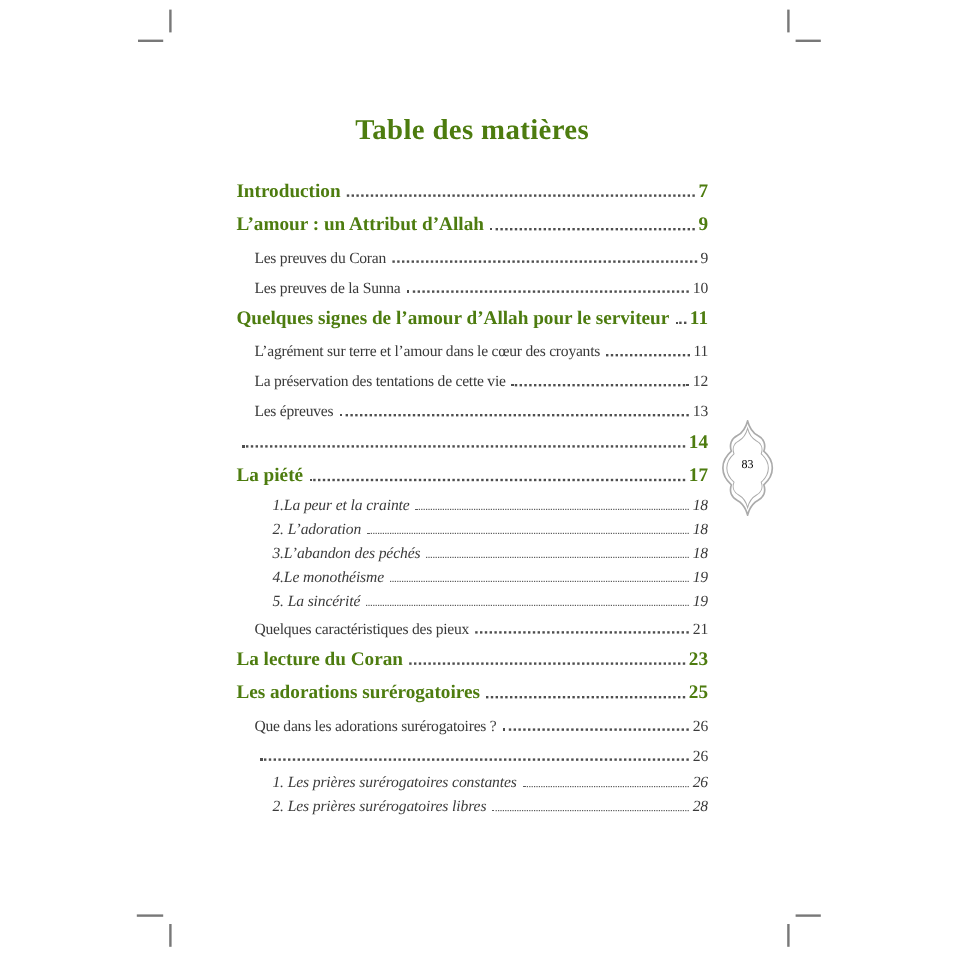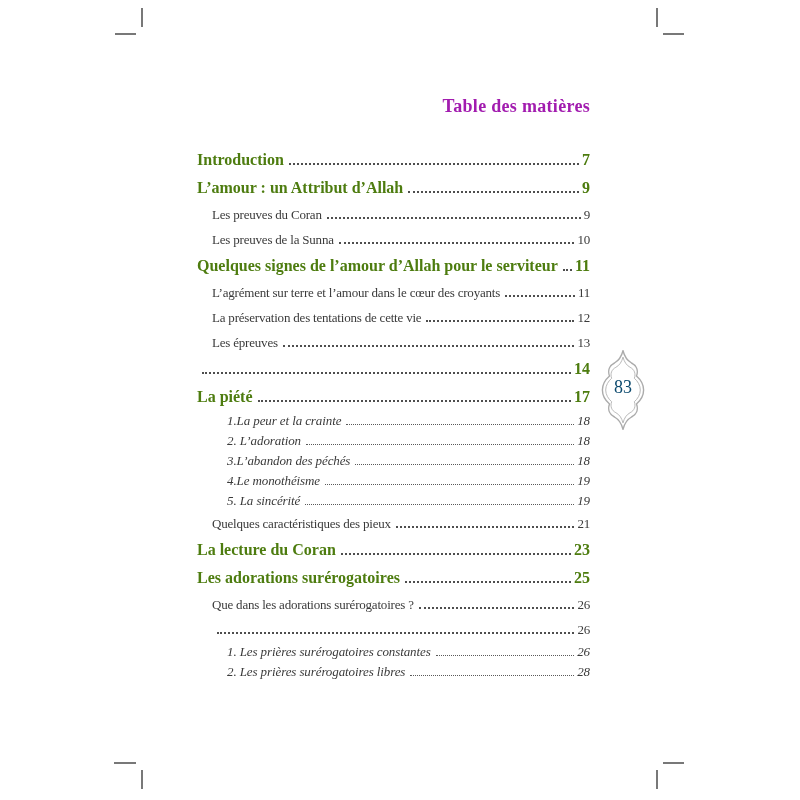--- a/index.html
+++ b/index.html
@@ -8,22 +8,22 @@
     background:#ffffff;
     position:relative;
     font-family:"Liberation Serif","DejaVu Serif",serif;
     overflow:hidden;
   }
   
   .crop{position:absolute;background:#787878;}
   
   .page-title{
     position:absolute;left:197px;top:96px;width:393px;
-    text-align:right;
-    font-size:18px;font-weight:bold;color:#a21caf;
+    text-align:center;
+    font-size:24px;font-weight:bold;color:#4d7c0f;
     letter-spacing:0.3px;
   }
   
   .toc{
     position:absolute;left:197px;top:146px;width:393px;
     color:#3a3a3a;
   }
   .row{display:flex;align-items:baseline;}
   .row.main{height:28px;line-height:28px;font-size:16px;font-weight:bold;color:#4d7c0f;}
   .row.sub{height:25px;line-height:25px;font-size:13px;padding-left:15px;letter-spacing:-0.2px;}
@@ -31,21 +31,21 @@
   .label{white-space:nowrap;}
   .dots{flex:1;min-width:6px;border-bottom:2px dotted #4e4e4e;margin:0 3px 0 5px;}
   .row.item .dots{border-bottom-width:1.5px;border-bottom-color:#5a5a5a;}
   .pg{white-space:nowrap;}
   
   .folio{position:absolute;left:601px;top:350px;width:44px;height:80px;}
   .folio svg{position:absolute;left:0;top:0;}
   .folio-number{
     position:absolute;left:0;top:0;width:100%;height:100%;
     display:flex;align-items:center;justify-content:center;
-    font-size:18px;color:#0c4a6e;padding-bottom:5px;box-sizing:border-box;
+    font-size:10px;color:#000000;padding-bottom:5px;box-sizing:border-box;
   }
 </style>
 </head>
 <body>
 
 <div class="crop" style="left:141px;top:8px;width:2px;height:19px;"></div>
 <div class="crop" style="left:115px;top:33px;width:21px;height:2px;"></div>
 <div class="crop" style="left:656px;top:8px;width:2px;height:19px;"></div>
 <div class="crop" style="left:663px;top:33px;width:21px;height:2px;"></div>
 <div class="crop" style="left:114px;top:762px;width:22px;height:2px;"></div>

